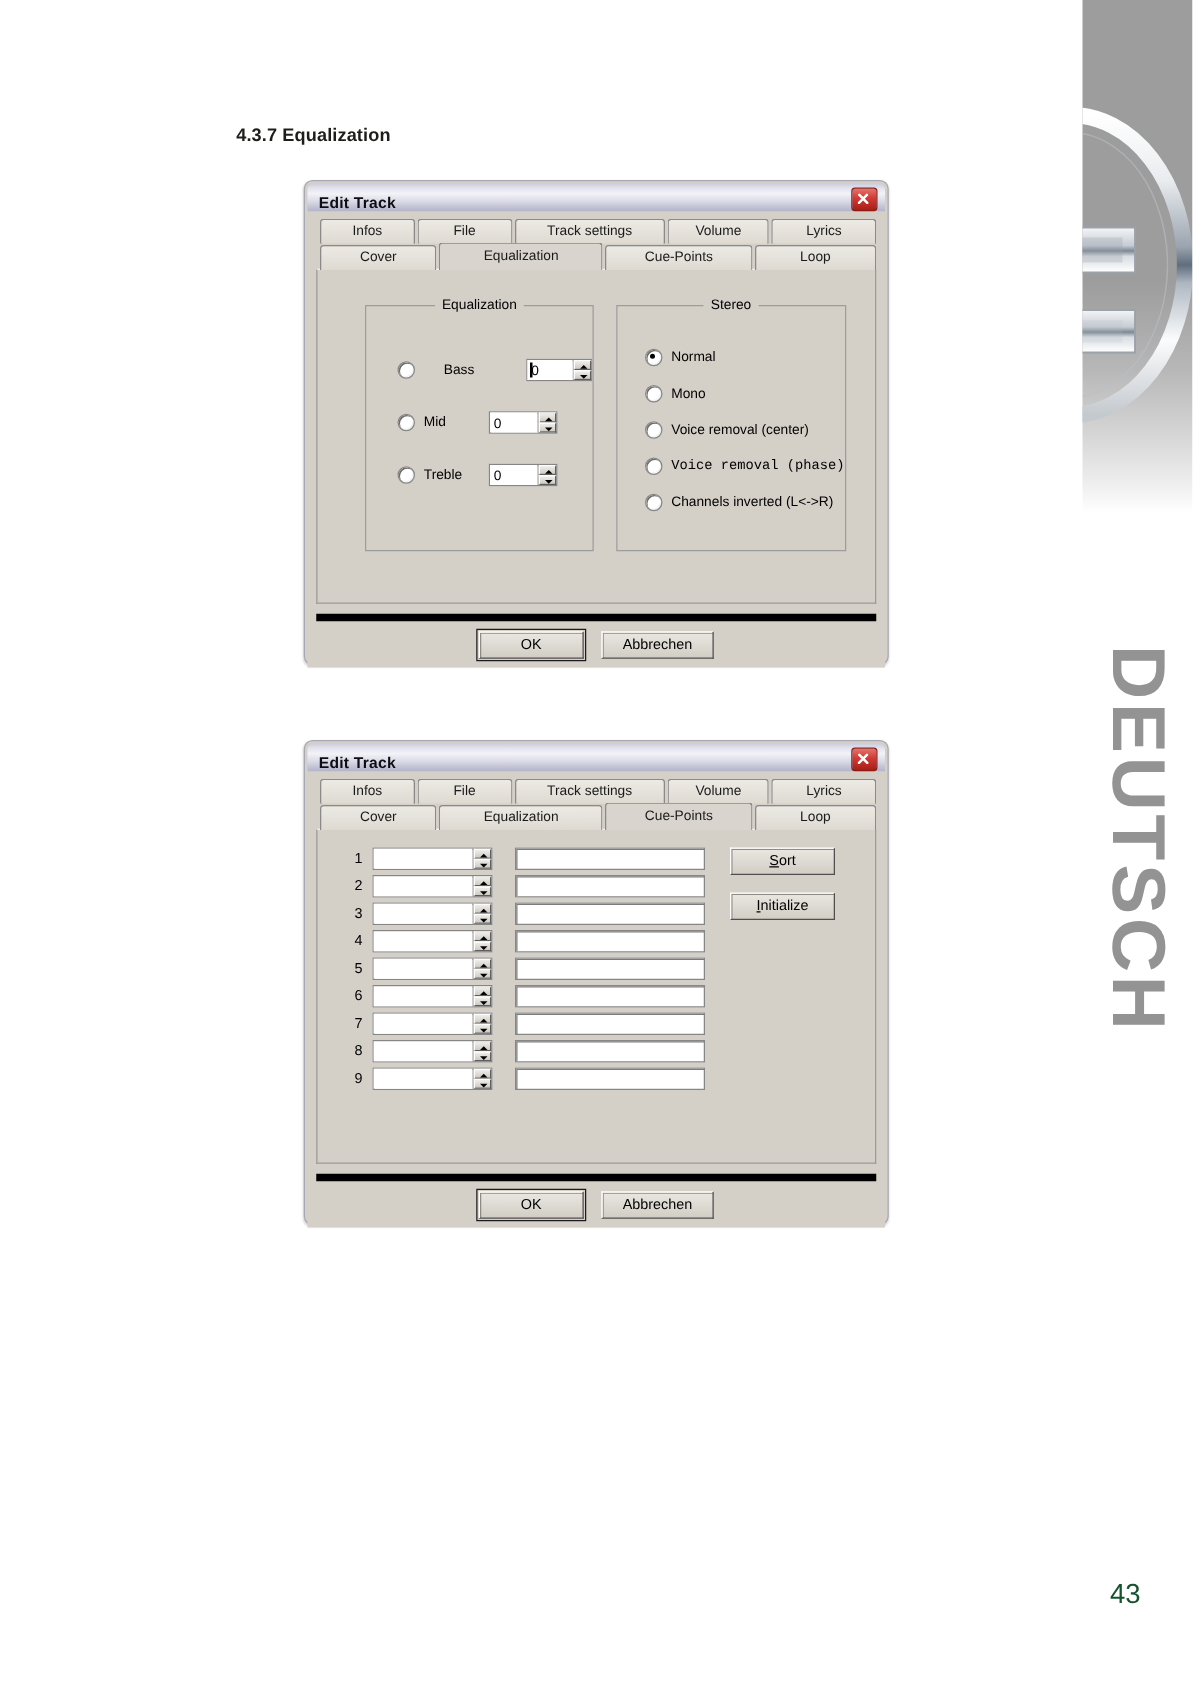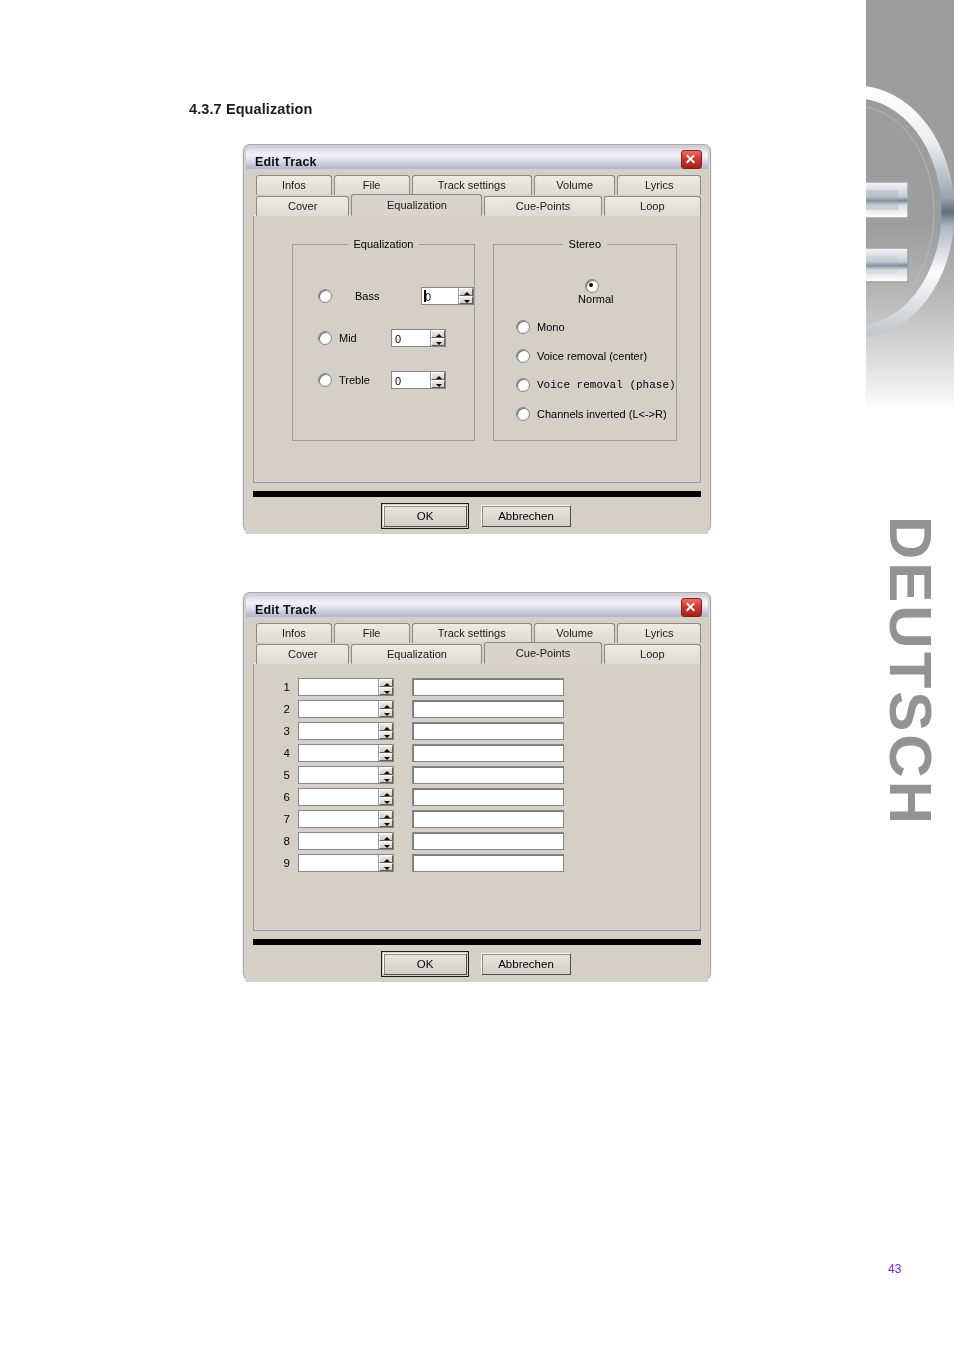--- a/index.html
+++ b/index.html
@@ -49,22 +49,22 @@
     font-weight: bold;
     letter-spacing: 3px;
     color: #939393;
     line-height: 88px;
     white-space: nowrap;
   }
   .page-num {
     position: absolute;
     left: 888px;
     top: 1262px;
-    font-size: 12px;
-    color: #6d28d9;
+    font-size: 22px;
+    color: #14532d;
   }
 
   
   .sec {
     position: absolute;
     left: 189px;
     width: 560px;
   }
   .sec-head {
     font-size: 14.5px;
@@ -437,21 +437,21 @@
                 </span>
               </span>
             </div>
           </div>
         </div>
 
         <div class="group" style="width:187px; height:197px;">
           <span class="group-title">Stereo</span>
 
           <div style="padding:34px 0 0 22px;">
-            <div class="radio-row" style="margin-bottom:15px;flex-direction:column;">
+            <div class="radio-row" style="margin-bottom:15px;">
               <span class="radio on"></span>
               <span>Normal</span>
             </div>
             <div class="radio-row" style="margin-bottom:15px;">
               <span class="radio"></span>
               <span>Mono</span>
             </div>
             <div class="radio-row" style="margin-bottom:15px;">
               <span class="radio"></span>
               <span>Voice removal (center)</span>
@@ -614,20 +614,28 @@
                 <span class="spin-btn up"></span>
                 <span class="spin-btn dn"></span>
               </span>
             </span>
             <span class="tfield cue-text"></span>
           </div>
 
 
         </div>
 
+        <div class="cue-side">
+          <div class="btn" style="width:84px;height:22px;margin-bottom:14px;">
+            <span><u>S</u><span>ort</span></span>
+          </div>
+          <div class="btn" style="width:84px;height:22px;">
+            <span><u>I</u><span>nitialize</span></span>
+          </div>
+        </div>
 
       </div>
     </div>
 
     <div class="btnbar">
       <div class="btn focus" style="width:84px;height:22px;">OK</div>
       <div class="btn" style="width:90px;height:22px;">Abbrechen</div>
     </div>
 
   </div>

